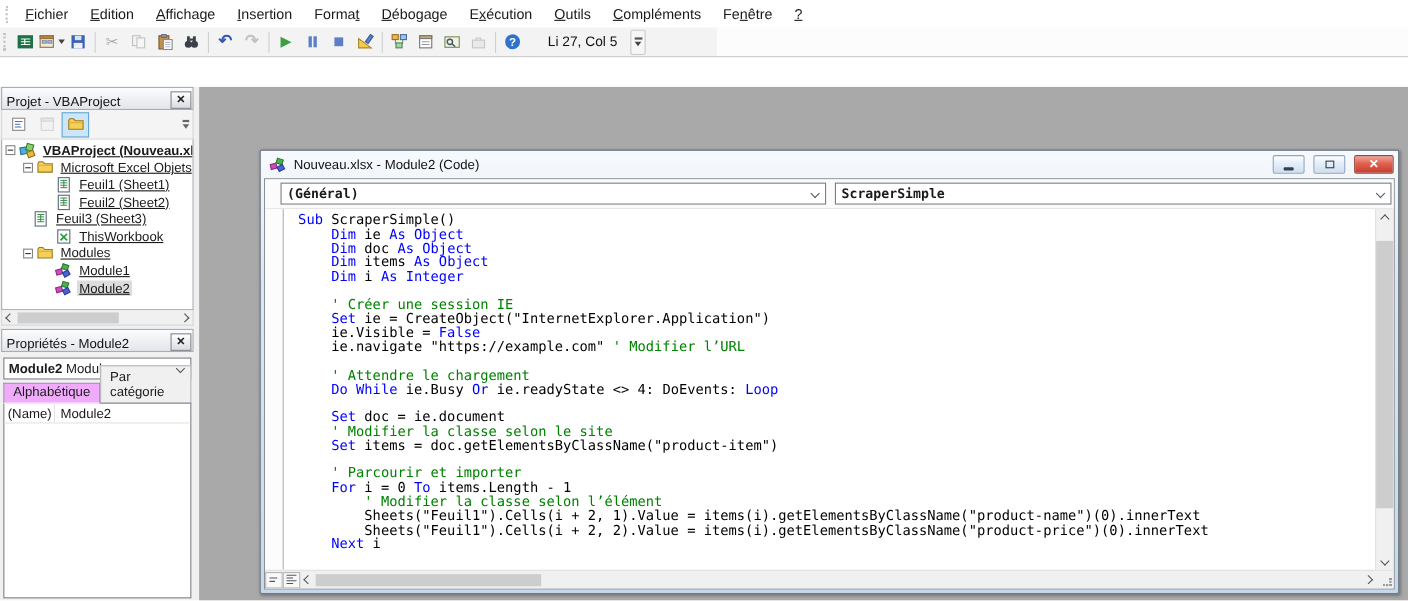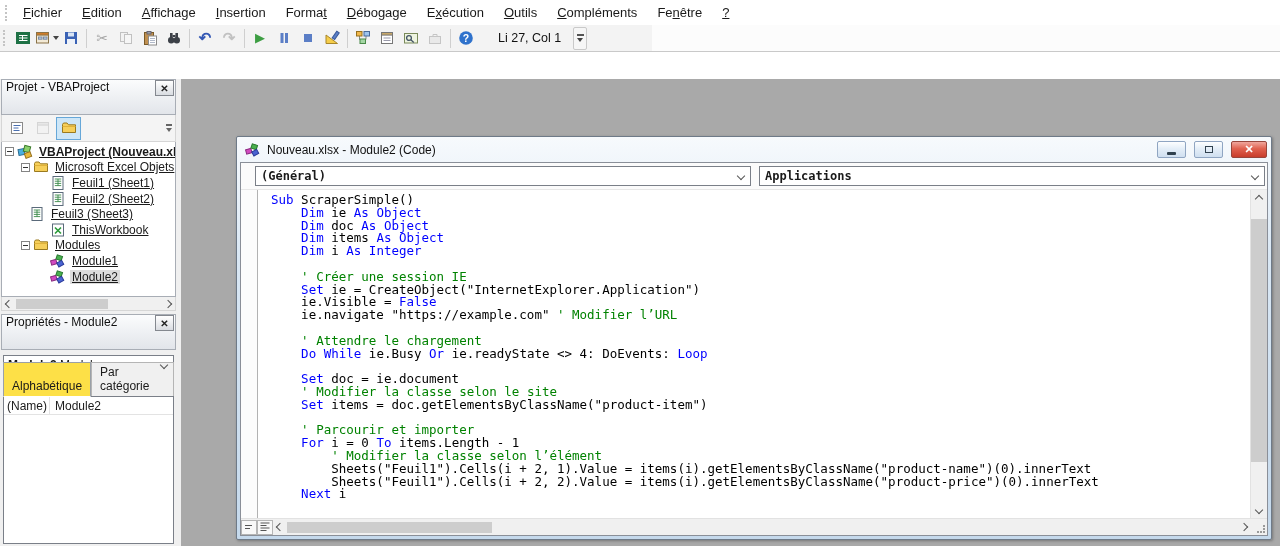--- a/index.html
+++ b/index.html
@@ -23,21 +23,21 @@
   .glyph { font-size:14px; line-height:16px; }
   .pos-indicator { margin-left:10px; font-size:12.5px; color:#111; padding:4px 10px; }
   .tb-overflow { width:14px; height:23px; display:flex; flex-direction:column; align-items:center; justify-content:center; gap:2px; border:1px solid #c9c9c9; border-radius:2px; background:#f6f6f6; margin-left:2px; }
   .tb-overflow .bar { width:7px; height:2px; background:#555; }
   .tb-overflow .caret-down { margin-left:0; }
 
   
   .bodyarea { position:absolute; top:79px; left:0; right:0; bottom:0; display:flex; }
   .dock { width:181px; background:#f0f0f0; display:flex; flex-direction:column; }
   .panel { margin:0 5px 0 1px; display:flex; flex-direction:column; }
-  .panel-header { height:36px; display:flex; align-items:flex-start; background:linear-gradient(#fbfcfd,#e2e5ea); border:1px solid #a8adb5; padding-left:4px; }
+  .panel-header { height:21px; display:flex; align-items:flex-end; background:linear-gradient(#fbfcfd,#e2e5ea); border:1px solid #a8adb5; padding-left:4px; }
   .panel-header .ph-title { font-size:12px; color:#111; flex:1; white-space:nowrap; overflow:hidden; }
   .close-btn { width:19px; height:16px; border:1px solid #84888f; background:linear-gradient(#ffffff,#d9dce1); display:flex; align-items:center; justify-content:center; font-size:10px; font-weight:bold; color:#222; margin-right:1px; }
   .panel-toolbar { height:27px; background:#f4f4f4; border:1px solid #d6d6d6; border-top:none; display:flex; align-items:center; padding-left:2px; gap:1px; }
   .ptbtn { width:25px; height:23px; display:flex; align-items:center; justify-content:center; border:1px solid transparent; }
   .ptbtn.sel { background:#cde6f7; border-color:#66a7d8; }
   .ptbtn.dis { opacity:.45; filter:grayscale(1); }
   .pt-overflow { margin-left:auto; width:12px; height:24px; display:flex; flex-direction:column; align-items:center; justify-content:center; gap:2px; }
   .pt-overflow .bar { width:6px; height:2px; background:#666; }
   .pt-overflow .caret-down { border-top-color:#666; margin-left:0; }
 
@@ -61,21 +61,21 @@
   .chev.down  { transform:rotate(-45deg); }
   .sc-thumb { background:#cdcdcd; height:10px; }
   .splitter { height:3px; }
 
   .props-panel { flex:1; }
   .obj-combo { margin:5px 2px 0 2px; height:20px; border:1px solid #7a7f88; background:#fff; display:flex; align-items:center; padding-left:4px; }
   .obj-combo .bold { font-weight:bold; }
   .combo-chev { margin-left:auto; width:18px; display:flex; align-items:center; justify-content:center; align-self:stretch; }
   .tabs { display:flex; align-items:flex-end; height:22px; padding:2px 2px 0 2px; }
   .tab { font-size:12px; padding:2px 8px 3px 8px; border:1px solid #b5b5b5; background:#f0f0f0; margin-top:2px; }
-  .tab.active { background:#fde047; border-color:#9aa0a8; border-bottom-color:#fff; padding-top:16px; margin-top:0; position:relative; z-index:2; }
+  .tab.active { background:#f0abfc; border-color:#9aa0a8; border-bottom-color:#fff; padding-top:0; margin-top:0; position:relative; z-index:2; }
   .prop-grid { flex:1; margin:0 2px 2px 2px; border:1px solid #7a7f88; background:#fff; margin-top:-1px; position:relative; z-index:1; }
   .prop-row { display:flex; height:18px; border-bottom:1px solid #e3e3e3; align-items:center; }
   .prop-name { width:46px; padding-left:3px; border-right:1px solid #e3e3e3; align-self:stretch; display:flex; align-items:center; }
   .prop-value { padding-left:5px; }
 
   
   .mdi { flex:1; background:#a9a9a9; position:relative; }
   .code-window { position:absolute; left:55px; top:57px; width:1036px; height:404px;
     background:linear-gradient(#f7fafd,#d9e7f4 30%,#c5d9ec); border:1px solid #6e7a88; border-radius:2px;
     box-shadow:1px 1px 3px rgba(0,0,0,.3); display:flex; flex-direction:column; padding:0 3px 3px 3px; }
@@ -278,21 +278,21 @@
         <span class="tsep"></span>
         <span class="tbtn">
           <span class="ic">
             <svg viewBox="0 0 16 16">
               <circle cx="8" cy="8" r="6.8" fill="#2f72cc"></circle>
               <text x="8" y="11.8" font-size="10.5" font-weight="bold" fill="#fff" text-anchor="middle" font-family="Liberation Sans">?</text>
             </svg>
           </span>
         </span>
       </span>
-    <span class="pos-indicator">Li 27, Col 1</span>
+    <span class="pos-indicator">Li 27, Col 5</span>
     <span class="tb-overflow">
         <span class="bar"></span>
         <span class="caret-down"></span>
       </span>
   </div>
 
   <div class="bodyarea">
     <div class="dock">
 
       <div class="panel">
@@ -486,21 +486,21 @@
         </div>
         <div class="cw-client">
           <div class="cw-combos">
             <span class="combo general">
               <span>(Général)</span>
               <span class="combo-chev">
                   <i class="chev down"></i>
                 </span>
             </span>
             <span class="combo proc">
-              <span>Applications</span>
+              <span>ScraperSimple</span>
               <span class="combo-chev">
                   <i class="chev down"></i>
                 </span>
             </span>
           </div>
           <div class="cw-body">
             <div class="cw-margin"></div>
             <div class="cw-code" id="code-lines"><div class="code-line"><span class="tok-k">Sub</span><span class="tok-p"> ScraperSimple()</span></div><div class="code-line"><span class="tok-p">    </span><span class="tok-k">Dim</span><span class="tok-p"> ie </span><span class="tok-k">As</span><span class="tok-p"> </span><span class="tok-k">Object</span></div><div class="code-line"><span class="tok-p">    </span><span class="tok-k">Dim</span><span class="tok-p"> doc </span><span class="tok-k">As</span><span class="tok-p"> </span><span class="tok-k">Object</span></div><div class="code-line"><span class="tok-p">    </span><span class="tok-k">Dim</span><span class="tok-p"> items </span><span class="tok-k">As</span><span class="tok-p"> </span><span class="tok-k">Object</span></div><div class="code-line"><span class="tok-p">    </span><span class="tok-k">Dim</span><span class="tok-p"> i </span><span class="tok-k">As</span><span class="tok-p"> </span><span class="tok-k">Integer</span></div><div class="code-line">&nbsp;</div><div class="code-line"><span class="tok-p">    </span><span class="tok-c">' Créer une session IE</span></div><div class="code-line"><span class="tok-p">    </span><span class="tok-k">Set</span><span class="tok-p"> ie = CreateObject("InternetExplorer.Application")</span></div><div class="code-line"><span class="tok-p">    ie.Visible = </span><span class="tok-k">False</span></div><div class="code-line"><span class="tok-p">    ie.navigate "https://example.com" </span><span class="tok-c">' Modifier l’URL</span></div><div class="code-line">&nbsp;</div><div class="code-line"><span class="tok-p">    </span><span class="tok-c">' Attendre le chargement</span></div><div class="code-line"><span class="tok-p">    </span><span class="tok-k">Do While</span><span class="tok-p"> ie.Busy </span><span class="tok-k">Or</span><span class="tok-p"> ie.readyState &lt;&gt; 4: DoEvents: </span><span class="tok-k">Loop</span></div><div class="code-line">&nbsp;</div><div class="code-line"><span class="tok-p">    </span><span class="tok-k">Set</span><span class="tok-p"> doc = ie.document</span></div><div class="code-line"><span class="tok-p">    </span><span class="tok-c">' Modifier la classe selon le site</span></div><div class="code-line"><span class="tok-p">    </span><span class="tok-k">Set</span><span class="tok-p"> items = doc.getElementsByClassName("product-item")</span></div><div class="code-line">&nbsp;</div><div class="code-line"><span class="tok-p">    </span><span class="tok-c">' Parcourir et importer</span></div><div class="code-line"><span class="tok-p">    </span><span class="tok-k">For</span><span class="tok-p"> i = 0 </span><span class="tok-k">To</span><span class="tok-p"> items.Length - 1</span></div><div class="code-line"><span class="tok-p">        </span><span class="tok-c">' Modifier la classe selon l’élément</span></div><div class="code-line"><span class="tok-p">        Sheets("Feuil1").Cells(i + 2, 1).Value = items(i).getElementsByClassName("product-name")(0).innerText</span></div><div class="code-line"><span class="tok-p">        Sheets("Feuil1").Cells(i + 2, 2).Value = items(i).getElementsByClassName("product-price")(0).innerText</span></div><div class="code-line"><span class="tok-p">    </span><span class="tok-k">Next</span><span class="tok-p"> i</span></div></div>
             <div class="cw-vscroll">
               <span class="sc-arrow">

